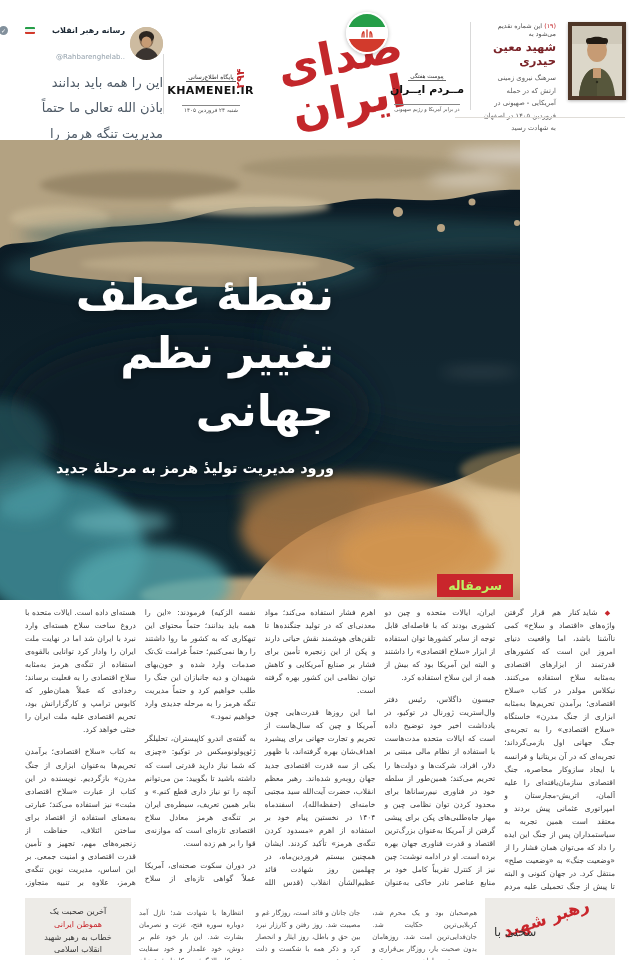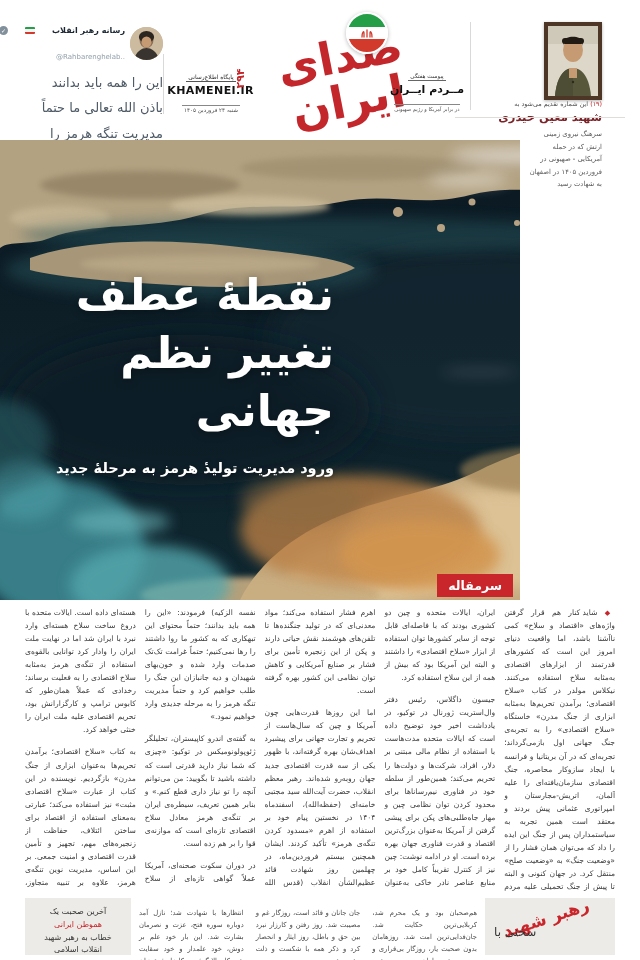--- a/index.html
+++ b/index.html
@@ -37,36 +37,36 @@
   .flag-roundel{position:absolute;left:346px;top:12px;width:38px;height:38px;border-radius:50%;
                 border:2px solid #fff;box-shadow:0 1px 4px rgba(0,0,0,.28);
                 background:linear-gradient(180deg,#259e48 0 34%,#ffffff 34% 66%,#d23a2c 66% 100%);}
   .flag-emblem{position:absolute;left:50%;top:50%;transform:translate(-50%,-50%);}
 
   .tagline{position:absolute;left:389px;top:63px;width:76px;text-align:center;direction:rtl;}
   .tg-small{font-size:5.6px;color:#333;border-bottom:1px solid #666;display:inline-block;padding:0 2px 1px;}
   .tg-bold{font-size:11px;font-weight:bold;color:#101010;margin-top:1px;}
   .tg-sub{font-size:5.2px;color:#555;border-top:1px solid #888;display:inline-block;margin-top:1px;padding-top:1px;}
 
-  .dedication{position:absolute;left:452px;top:22px;width:150px;direction:rtl;display:flex;gap:0;flex-direction:column;}
+  .dedication{position:absolute;left:476px;top:22px;width:150px;direction:rtl;display:flex;gap:12px;}
   .ded-photo{flex:0 0 auto;width:50px;height:70px;border:4px solid #4e3627;box-shadow:0 1px 3px rgba(0,0,0,.3);background:#d9d4c6;}
   .ded-text{flex:1;text-align:right;}
   .ded-kicker{font-size:6.4px;color:#4a4a4a;}
   .ded-kicker .num{color:#c3272b;}
   .ded-name{font-size:11.5px;font-weight:bold;color:#7a2328;margin:2px 0 4px;}
   .ded-lines{font-size:6.8px;line-height:1.85;color:#5a5a5a;}
   .ded-lines span{display:block;}
 
   
   .hero{position:absolute;top:140px;left:0;width:520px;height:460px;overflow:hidden;background:#0d1c26;}
   .hero svg{position:absolute;inset:0;}
   .headline{position:absolute;left:18px;top:126px;width:316px;text-align:right;direction:rtl;color:#fff;}
   .hl{font-size:44px;font-weight:bold;line-height:1.32;letter-spacing:-1px;text-shadow:0 2px 8px rgba(0,0,0,.35);}
   .hero-sub{margin-top:20px;font-size:14.5px;font-weight:bold;text-shadow:0 1px 5px rgba(0,0,0,.45);}
-  .badge{position:absolute;right:7px;bottom:3px;background:#c9262c;color:#ffffff;
+  .badge{position:absolute;right:7px;bottom:3px;background:#c9262c;color:#bef264;
          font-size:12.5px;font-weight:bold;padding:4px 11px;direction:rtl;}
 
   
   .article{position:absolute;top:606px;left:25px;width:590px;height:288px;direction:rtl;
            column-count:5;column-gap:9px;column-fill:balance;overflow:hidden;
            font-size:7.6px;line-height:1.72;text-align:justify;color:#3b3b3b;}
   .article p{margin:0 0 9px;}
   .lead-mark{color:#c9262c;font-size:7px;}
 
   

